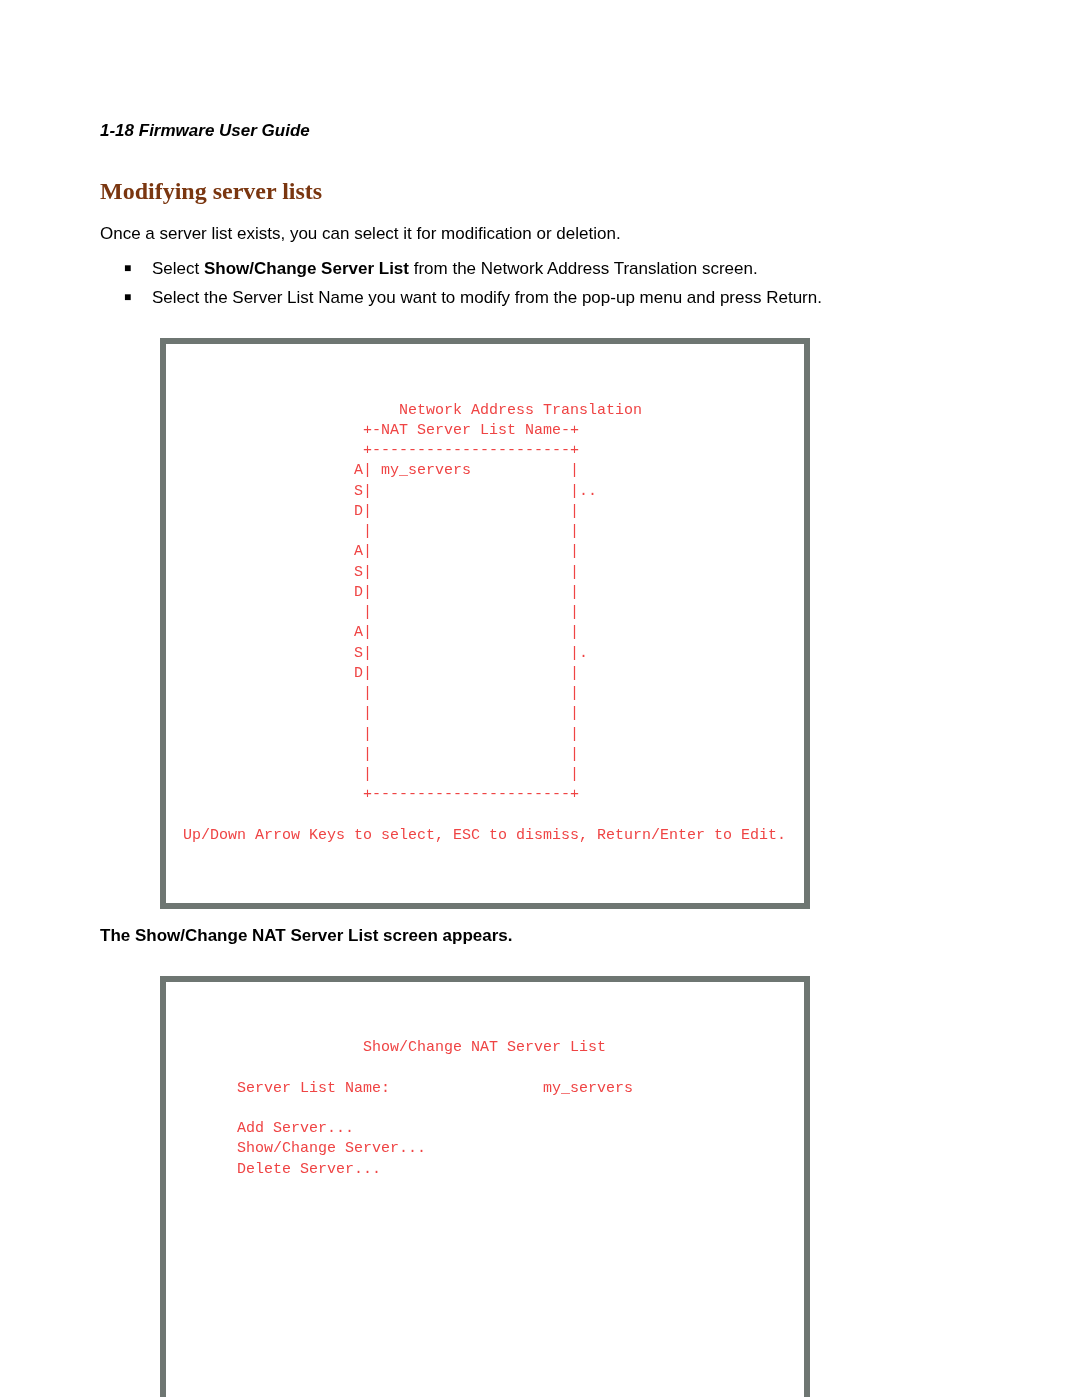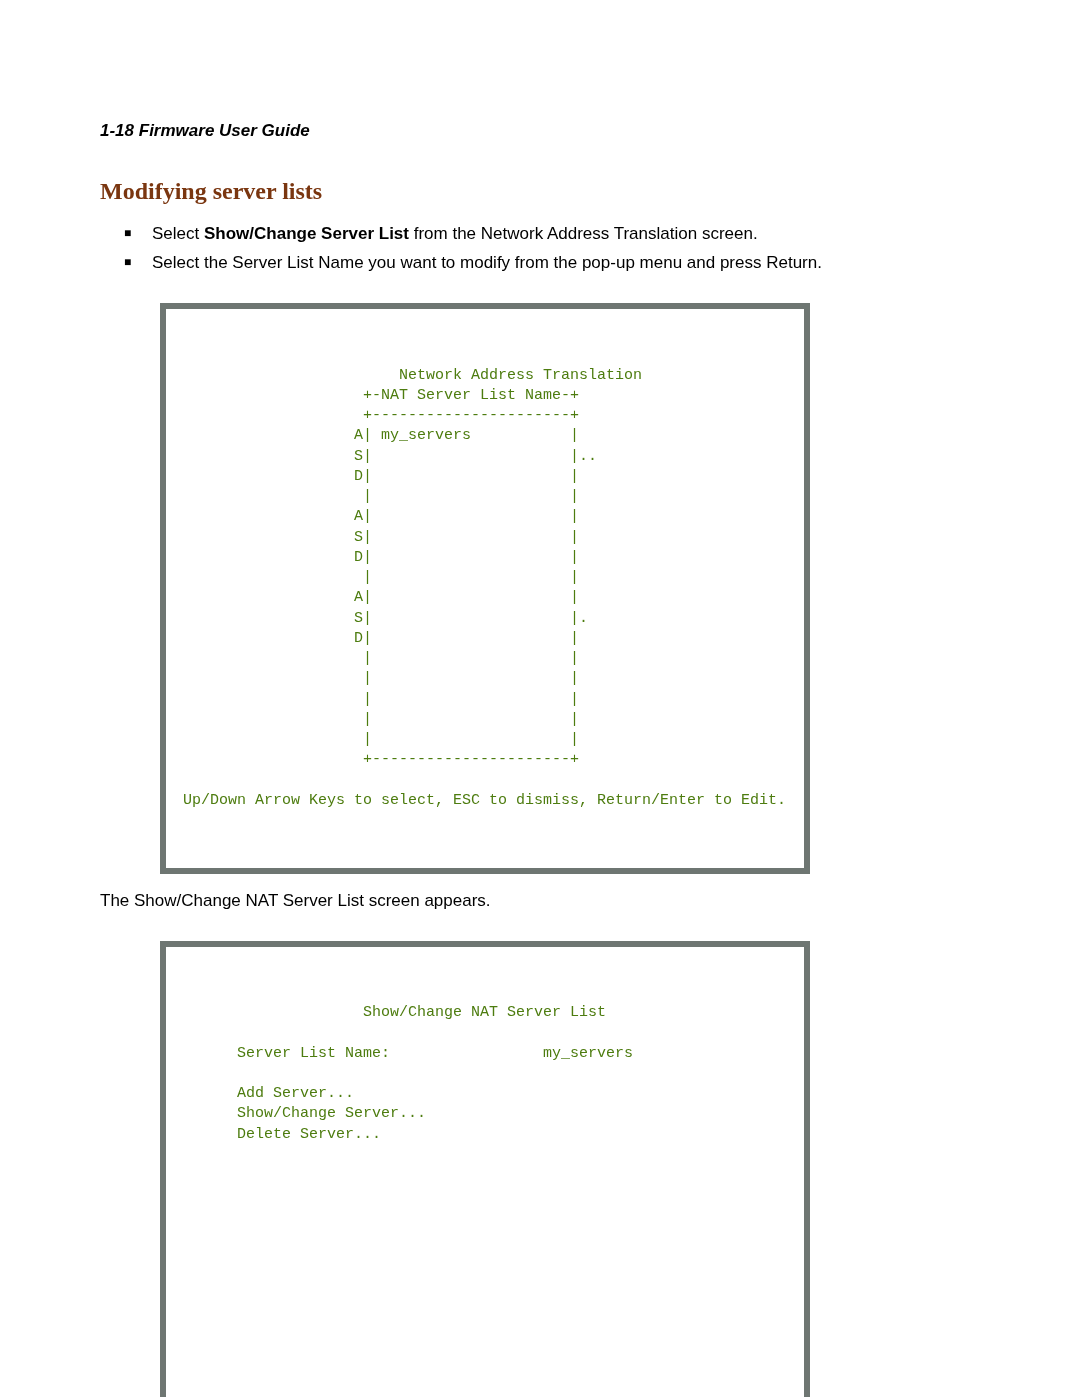--- a/index.html
+++ b/index.html
@@ -55,40 +55,42 @@
   .strong { font-weight: bold; }
   .terminal {
     margin: 0 0 16px 60px;
     border: 6px solid #6e7672;
     padding: 16px 0 16px 0;
     width: 650px;
     min-height: 270px;
     font-family: "Courier New", Courier, monospace;
     font-size: 15px;
     white-space: pre;
-    color: #4d7c0f;
+    color: #ef4444;
     box-sizing: border-box;
   }
   .terminal .inner {
     padding: 0 8px;
   }
   .after-terminal {
     margin-top: 12px;
     margin-bottom: 28px;
+    font-weight: bold;
   }
 </style>
 </head>
 <body>
 
 <div class="page">
 
   <div class="running-head">1-18  Firmware User Guide</div>
 
   <div class="section-head">Modifying server lists</div>
 
+  <div class="body-text">Once a server list exists, you can select it for modification or deletion.</div>
 
   <ul class="bullets">
     <li>
       <span>Select </span><span class="strong">Show/Change Server List</span><span> from the Network Address Translation screen.</span>
     </li>
     <li>
       <span>Select the Server List Name you want to modify from the pop-up menu and press Return.</span><span class="strong"></span><span></span>
     </li>
   </ul>
 

